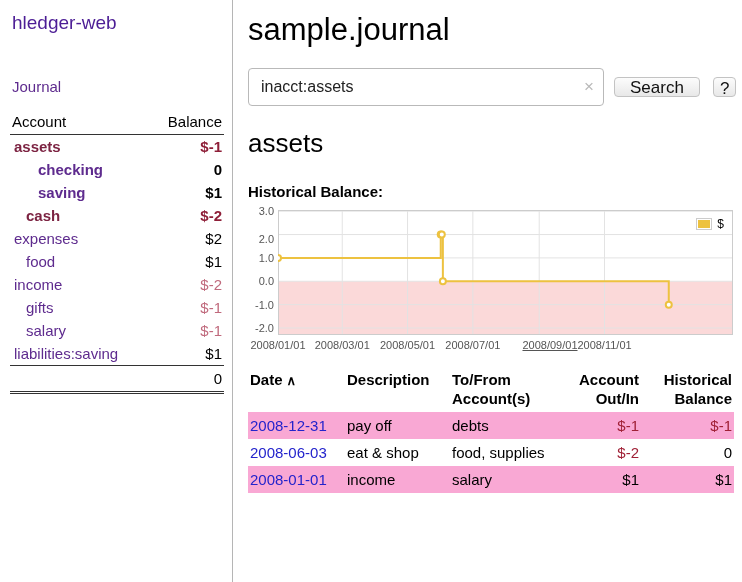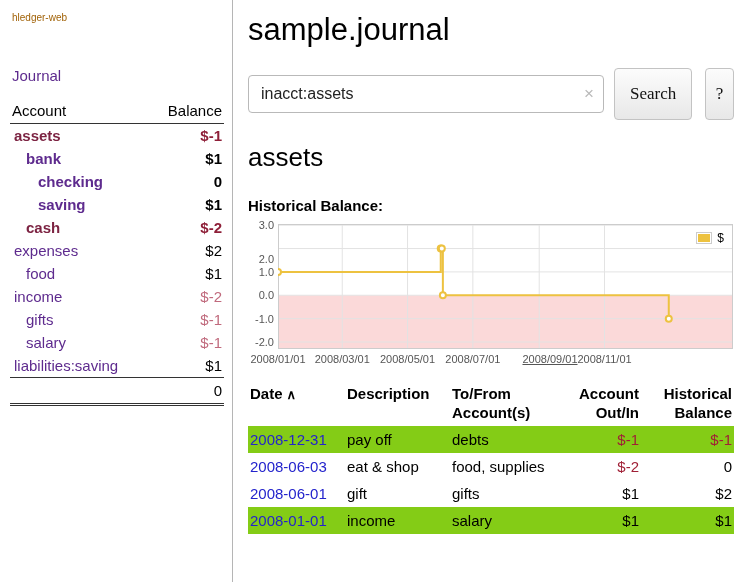--- a/index.html
+++ b/index.html
@@ -8,21 +8,21 @@
     width: 742px; height: 582px; position: relative; overflow: hidden;
     background: #fff; color: #000;
     font-family: "Liberation Sans", sans-serif;
   }
 
   
   .sidebar {
     position: absolute; left: 0; top: 0; width: 233px; height: 582px;
     border-right: 1px solid #b5b5b5; padding: 10px 8px 0 10px;
   }
-  .brand { display: block; color: #a16207; font-size: 10px; text-decoration: none; margin: 2px 0 0 2px; }
+  .brand { display: block; color: #4c1d95; font-size: 19px; text-decoration: none; margin: 2px 0 0 2px; }
   .nav-journal { display: block; color: #5e2b8e; font-size: 15px; text-decoration: none; margin: 44px 0 0 2px; }
   table.accounts { width: 100%; border-collapse: collapse; font-size: 15px; margin-top: 16px; }
   .accounts th { font-weight: 400; text-align: left; padding: 2px 0 4px 2px; border-bottom: 1px solid #333; }
   .accounts .r { text-align: right; padding-right: 2px; }
   .accounts td { padding: 2px 0; line-height: 19px; }
   .accounts a { text-decoration: none; color: #5e2b8e; }
   tr.b td, tr.b a { font-weight: 700; }
   tr.mr a { color: #7c2342; }
   tr.lv0 .acct { padding-left: 4px; }
   tr.lv1 .acct { padding-left: 16px; }
@@ -36,23 +36,23 @@
   h1.page-title { font-size: 31px; font-weight: 400; margin: 8px 0 0 0; }
   .search-row { margin-top: 20px; display: flex; align-items: center; }
   .search-box { position: relative; width: 364px; }
   .search-input {
     width: 356px; height: 38px; border: 1px solid #b9b9b9; border-radius: 4px;
     font-family: "Liberation Sans", sans-serif; font-size: 16px;
     padding: 0 30px 0 12px; color: #222; outline: none;
   }
   .clear-x { position: absolute; right: 10px; top: 9px; color: #b9b9b9; font-size: 17px; cursor: pointer; }
   .btn {
-    height: 52px; border: 1px solid #c3c3c3; border-radius: 4px;
+    height: 20px; border: 1px solid #c3c3c3; border-radius: 4px;
     background: linear-gradient(#fcfcfc, #e8e8e8);
-    font-family: Liberation Serif, serif; font-size: 17px; color: #111;
+    font-family: Liberation Sans, sans-serif; font-size: 17px; color: #111;
   }
   .btn-search { margin-left: 10px; padding: 0 15px; }
   .btn-help { margin-left: 13px; width: 34px; }
   h2.section-title { font-size: 26px; font-weight: 400; margin: 22px 0 0 0; }
   .hb-label { font-size: 15px; font-weight: 700; margin-top: 24px; }
 
   
   .chart { position: relative; margin-top: 6px; height: 150px; width: 486px; }
   .plot { position: absolute; left: 30px; top: 4px; }
   .ylab { position: absolute; width: 26px; text-align: right; font-size: 11px; color: #555; }
@@ -62,21 +62,21 @@
     display: flex; align-items: center; padding: 2px 5px; font-size: 12px;
   }
   .lg-swatch { display: inline-block; width: 16px; height: 12px; border: 1px solid #ccc; padding: 1px; margin-right: 5px; }
   .lg-fill { display: block; width: 100%; height: 100%; }
 
   
   table.register { border-collapse: collapse; width: 486px; margin-top: 12px; font-size: 15px; table-layout: fixed; }
   .register th { font-weight: 700; text-align: left; vertical-align: top; padding: 2px 0 4px 2px; line-height: 19px; }
   .register th.r, .register td.r { text-align: right; padding-right: 2px; }
   .register td { padding: 4px 0 4px 2px; vertical-align: top; line-height: 19px; }
-  .register tr.shade td { background: #84cc16; }
+  .register tr.shade td { background: #f9a8d4; }
   .register a.date { color: #2323cc; text-decoration: none; }
   .register .neg { color: #a02036; }
   td.accts { white-space: pre-line; }
   .sort-caret { font-weight: 700; font-size: 13px; margin-left: 4px; }
 </style>
 </head>
 <body>
 
 <div class="sidebar">
   <a href="#" class="brand">hledger-web</a>
@@ -84,24 +84,20 @@
 
   <table class="accounts">
     <tbody>
         <tr>
       <th>Account</th>
       <th class="r">Balance</th>
     </tr>
     <tr class="lv0 b mr">
       <td class="acct"><a href="#">assets</a></td>
       <td class="r bal neg">$-1</td>
-    </tr>
-    <tr class="lv1 b">
-      <td class="acct"><a href="#">bank</a></td>
-      <td class="r bal">$1</td>
     </tr>
     <tr class="lv2 b">
       <td class="acct"><a href="#">checking</a></td>
       <td class="r bal">0</td>
     </tr>
     <tr class="lv2 b">
       <td class="acct"><a href="#">saving</a></td>
       <td class="r bal">$1</td>
     </tr>
     <tr class="lv1 b mr">
@@ -179,21 +175,21 @@
         <circle cx="164.87058823529412" cy="71.26168224299064" r="3" fill="#ffffff" stroke="#EDC240" stroke-width="2"></circle>
         <circle cx="390.7647058823529" cy="94.62616822429906" r="3" fill="#ffffff" stroke="#EDC240" stroke-width="2"></circle>
       </svg>
     <div class="legend">
       <span class="lg-swatch">
           <span class="lg-fill" style="background: rgb(237, 194, 64);"></span>
         </span>
       <span class="lg-label">$</span>
     </div>
   <span class="ylab" style="top: -0.831776px; left: 0px;">3.0</span>
-      <span class="ylab" style="top: 33px; left: 0px;">2.0</span>
+      <span class="ylab" style="top: 27px; left: 0px;">2.0</span>
       <span class="ylab" style="top: 45.8972px; left: 0px;">1.0</span>
       <span class="ylab" style="top: 69.2617px; left: 0px;">0.0</span>
       <span class="ylab" style="top: 92.6262px; left: 0px;">-1.0</span>
       <span class="ylab" style="top: 115.991px; left: 0px;">-2.0</span>
       <span class="xlab" style="left: -5px;">2008/01/01</span>
       <span class="xlab" style="left: 59.2353px;">2008/03/01</span>
       <span class="xlab" style="left: 124.541px;">2008/05/01</span>
       <span class="xlab" style="left: 189.847px;">2008/07/01</span>
       <span class="xlab" style="left: 267px; text-decoration: underline;">2008/09/01</span>
       <span class="xlab" style="left: 321.529px;">2008/11/01</span>
@@ -222,27 +218,20 @@
       <td class="r amt neg">$-1</td>
       <td class="r amt neg">$-1</td>
     </tr>
     <tr>
       <td><a href="#" class="date">2008-06-03</a></td>
       <td>eat &amp; shop</td>
       <td class="accts">food, supplies</td>
       <td class="r amt neg">$-2</td>
       <td class="r amt">0</td>
     </tr>
-    <tr>
-      <td><a href="#" class="date">2008-06-01</a></td>
-      <td>gift</td>
-      <td class="accts">gifts</td>
-      <td class="r amt">$1</td>
-      <td class="r amt">$2</td>
-    </tr>
     <tr class="shade">
       <td><a href="#" class="date">2008-01-01</a></td>
       <td>income</td>
       <td class="accts">salary</td>
       <td class="r amt">$1</td>
       <td class="r amt">$1</td>
     </tr>
   </tbody>
     </table>
 </div>

